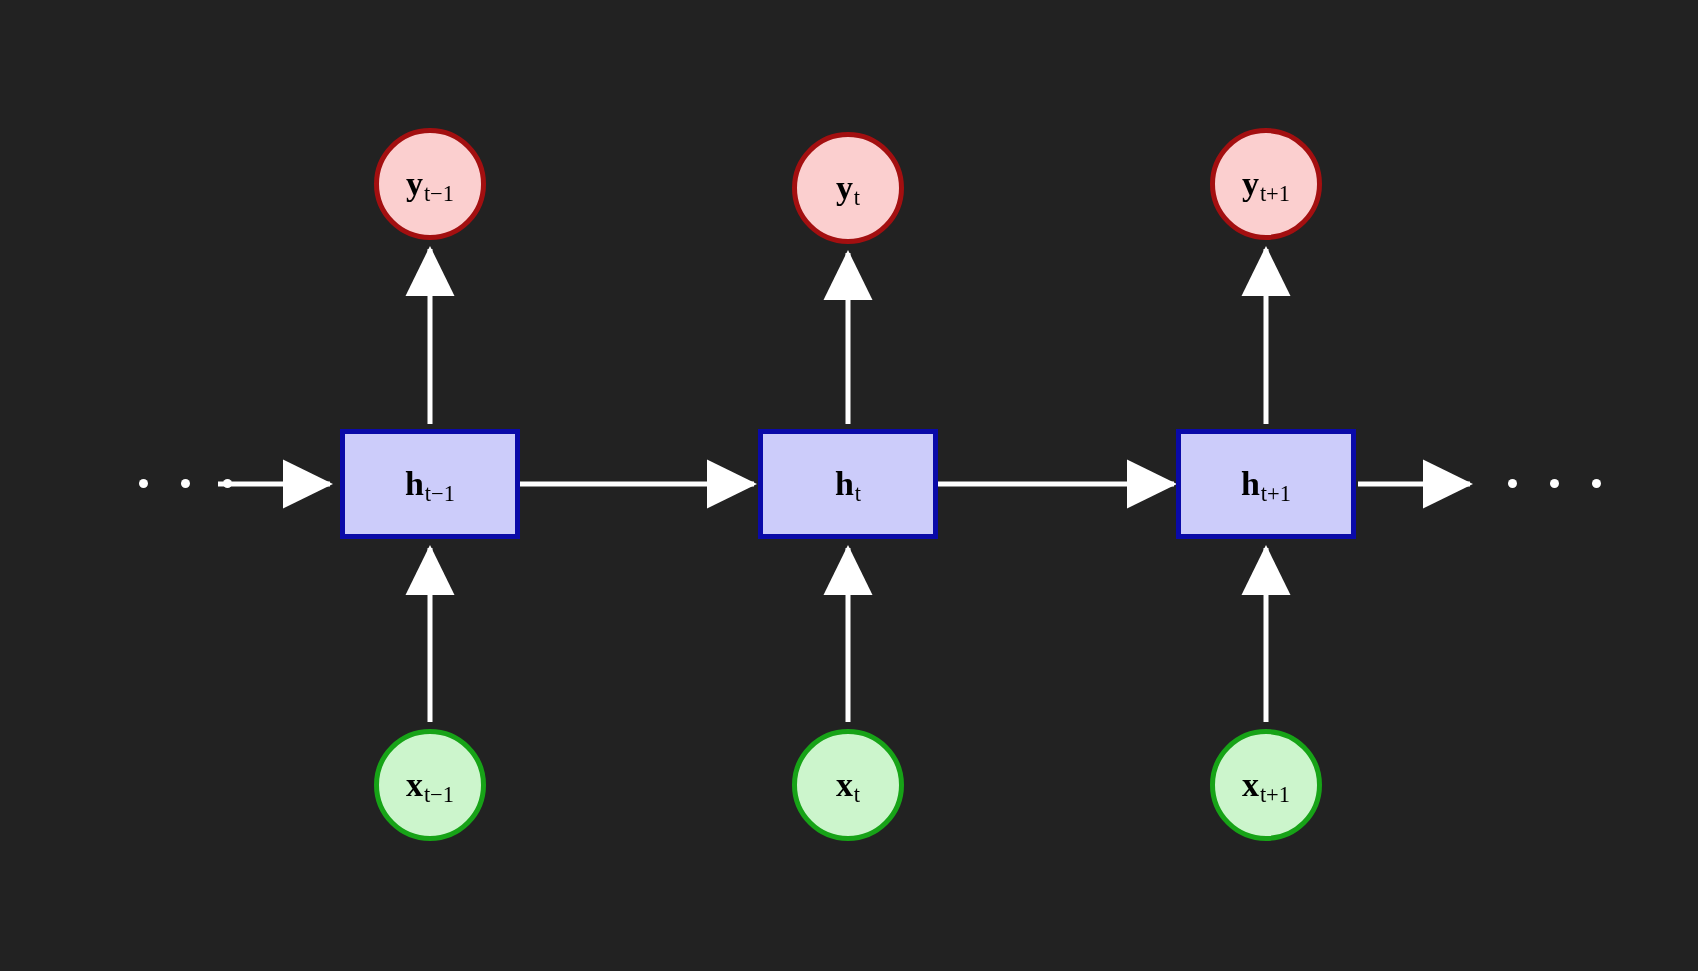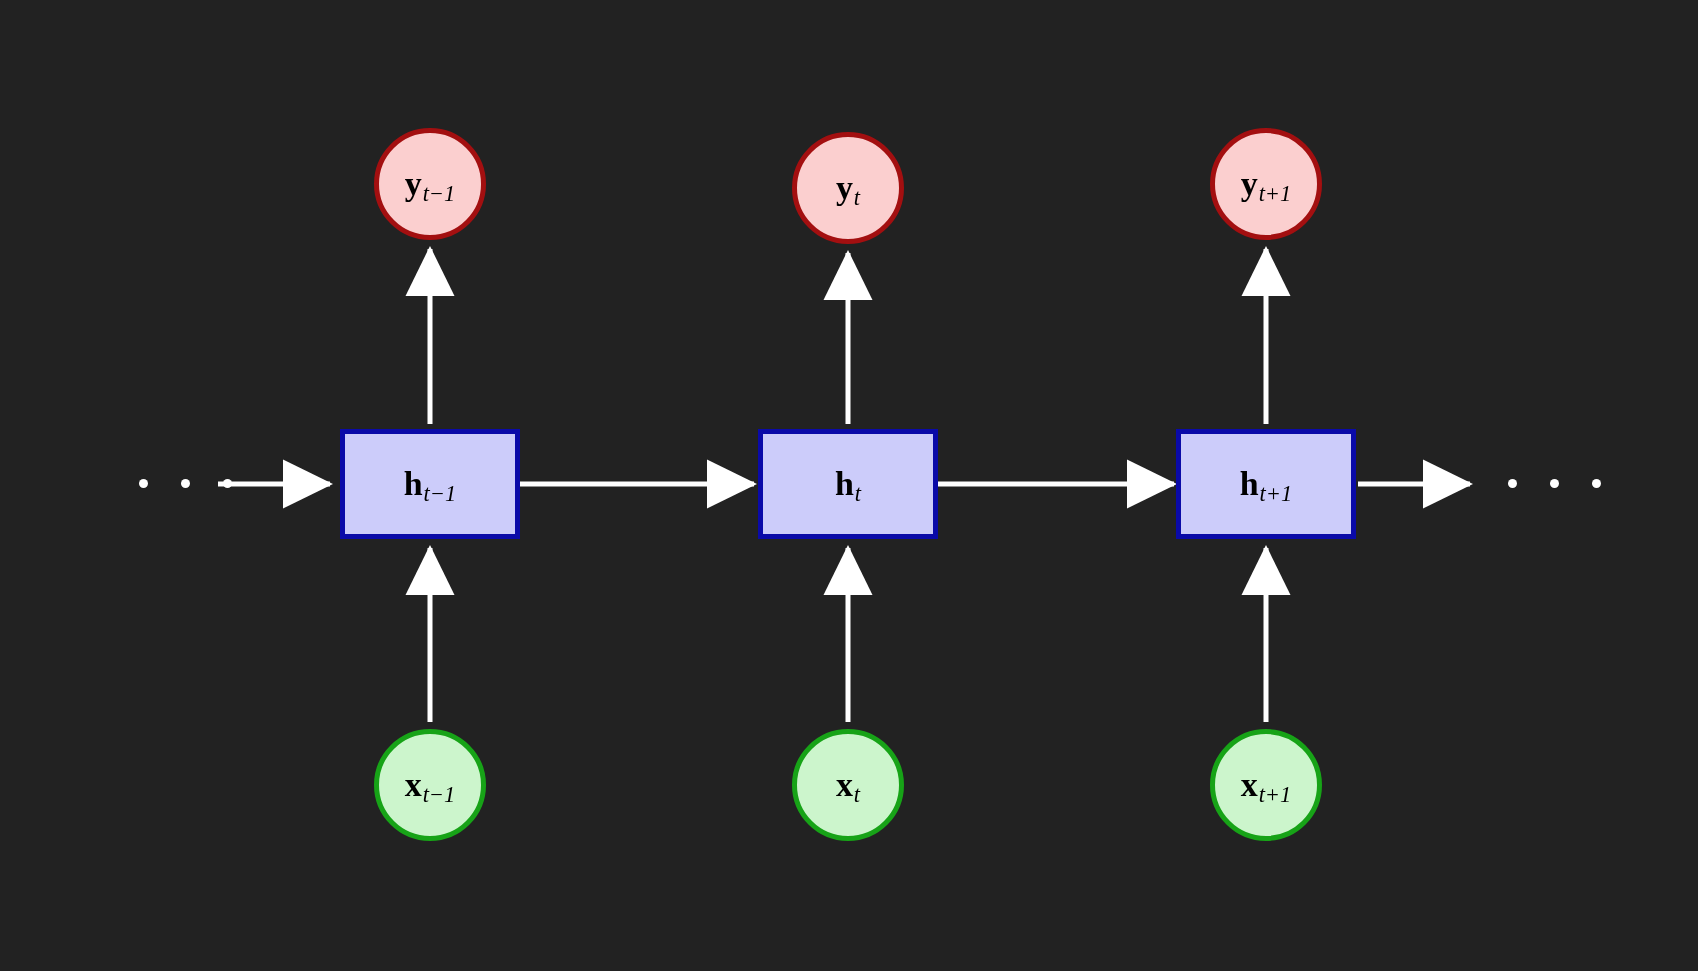--- a/index.html
+++ b/index.html
@@ -65,21 +65,20 @@
     align-items: baseline;
     font-family: "Liberation Serif", "DejaVu Serif", serif;
   }
   .mathlab .base {
     font-weight: bold;
     font-style: normal;
     font-size: 1em;
     letter-spacing: 0;
   }
   .mathlab .sub {
-    font-style: italic;
     font-size: 0.66em;
     position: relative;
     top: 0.28em;
     margin-left: 0.04em;
   }
 
   
   .ellipsis {
     position: absolute;
     display: flex;

